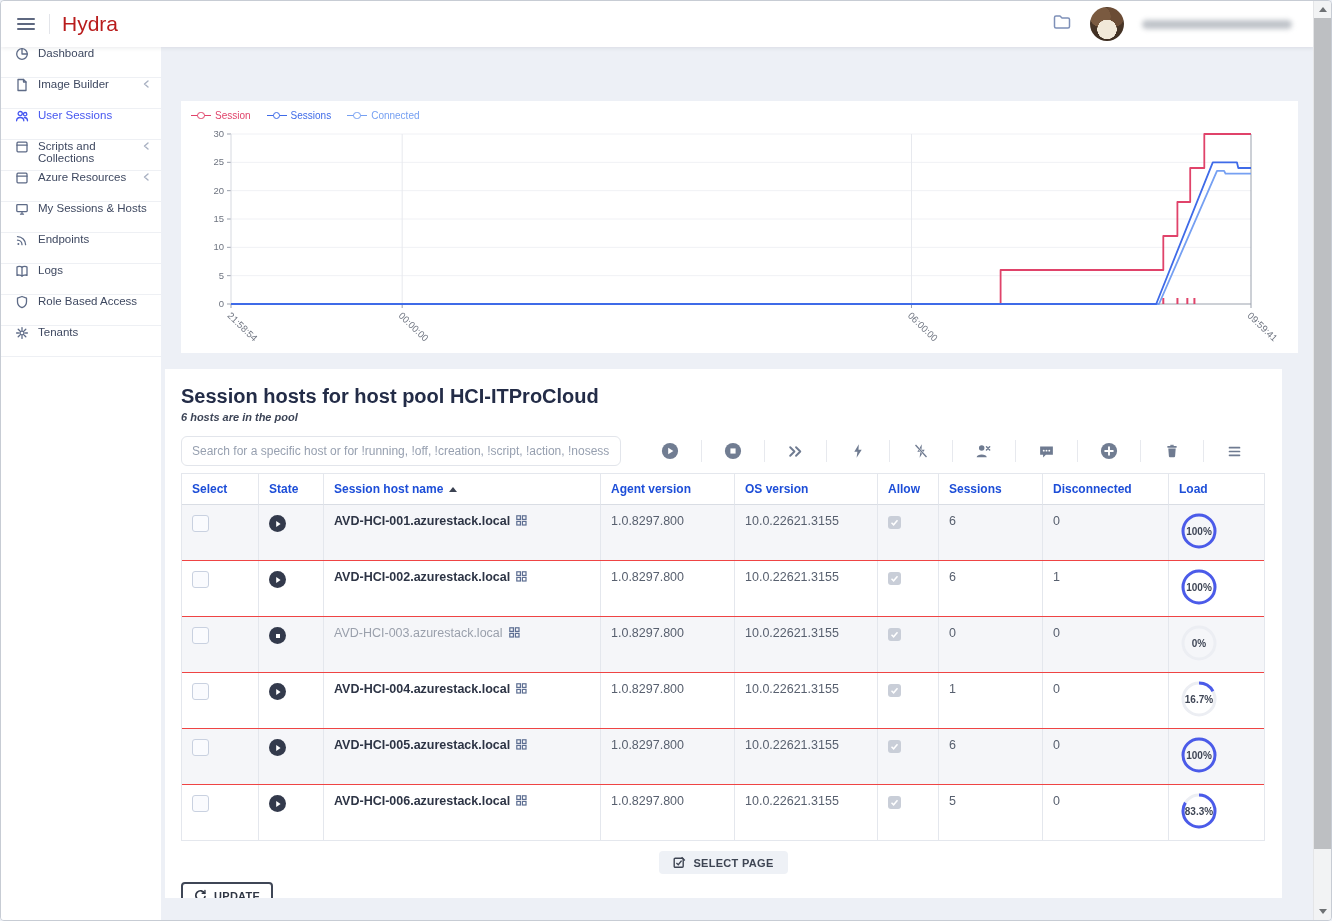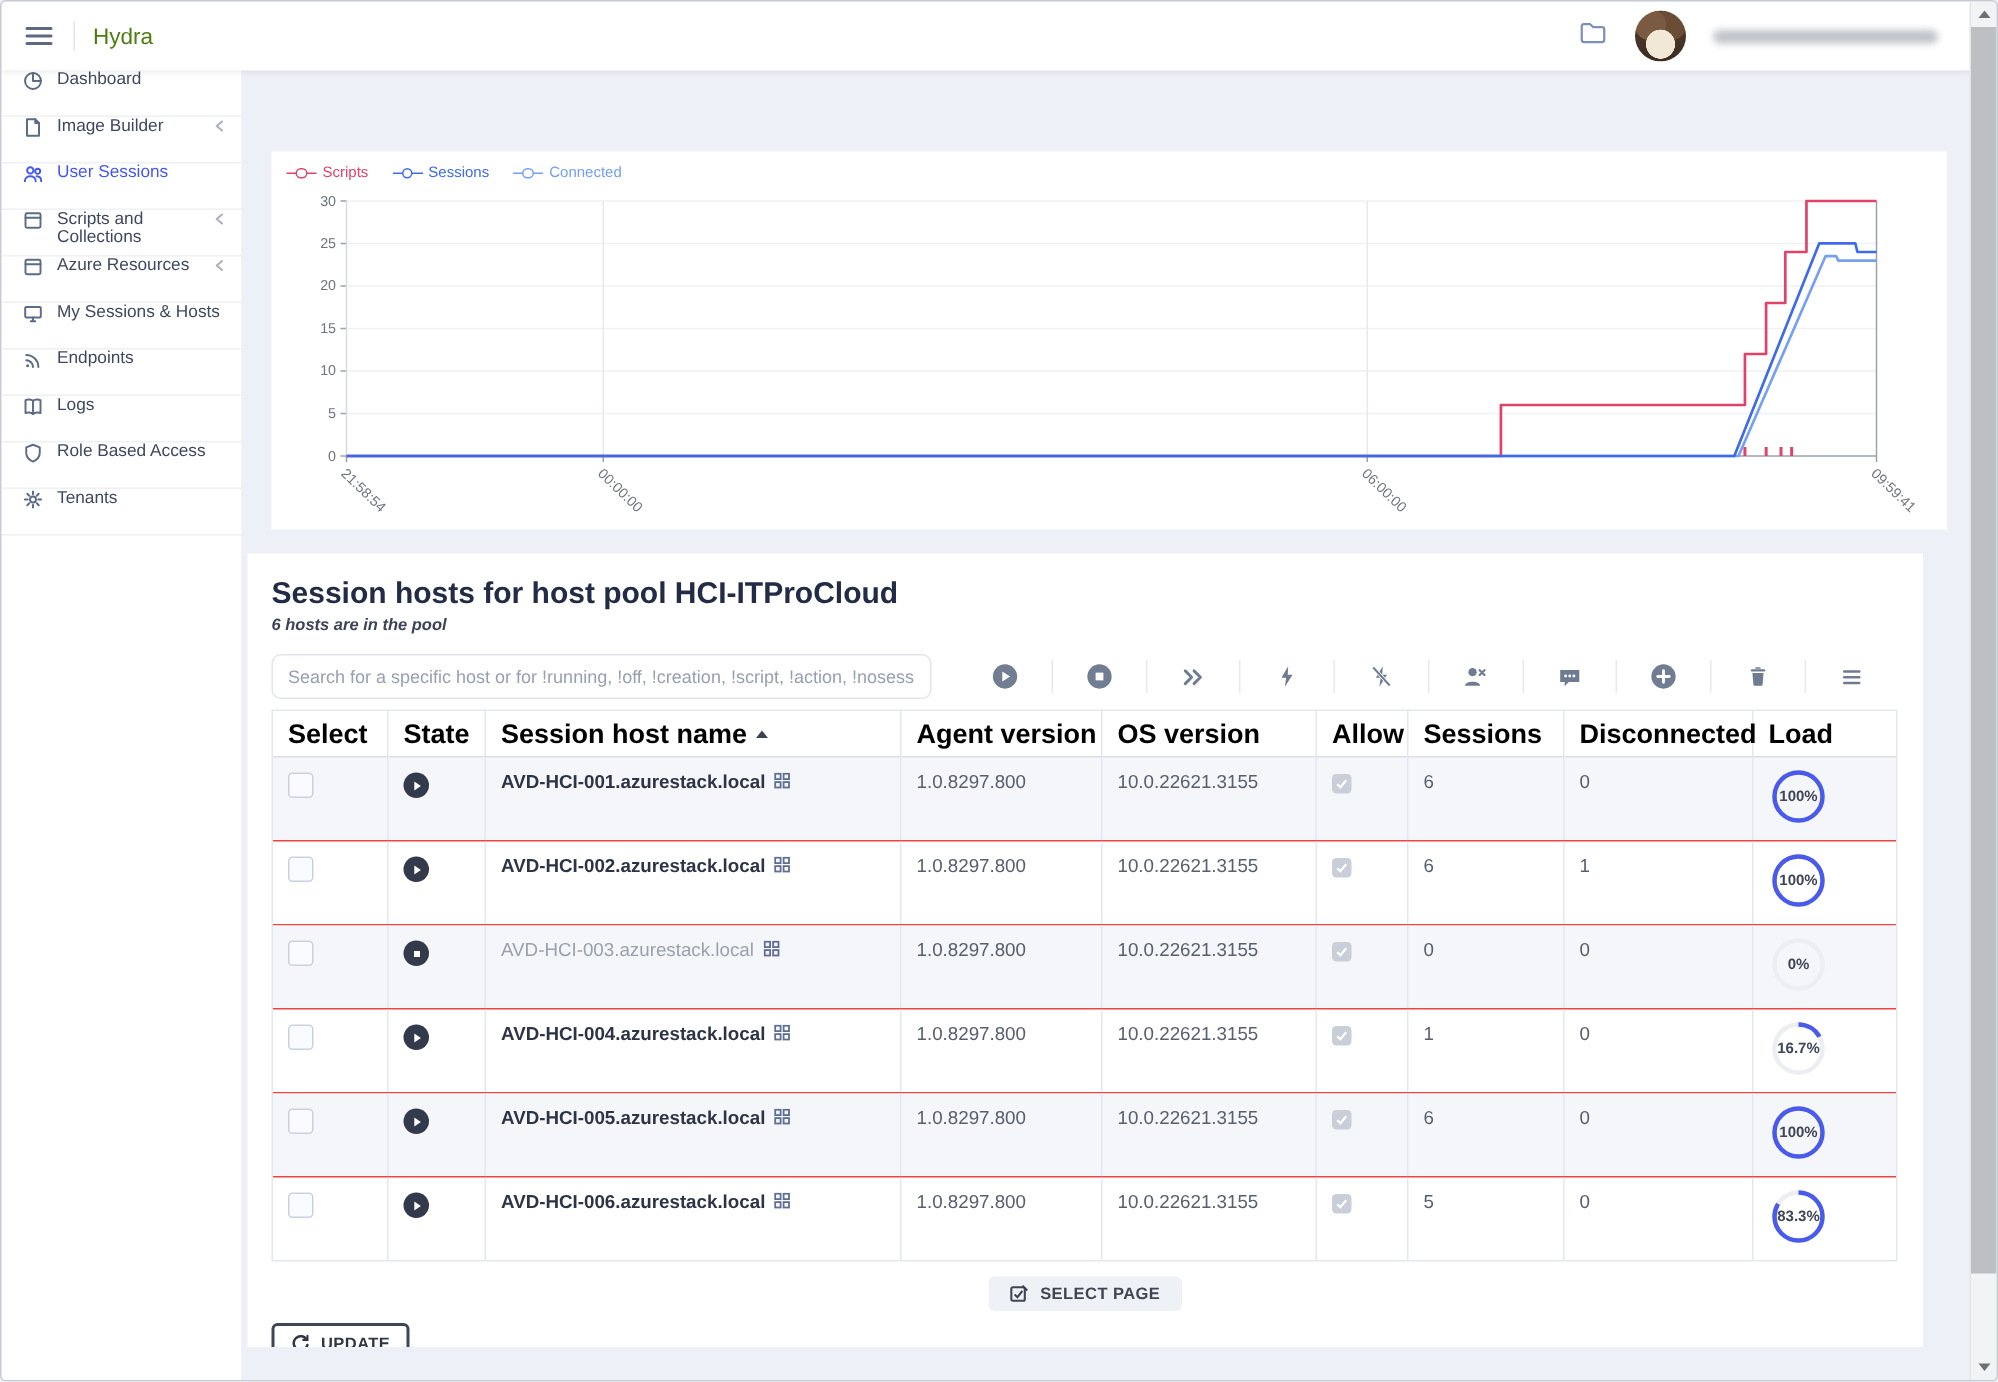--- a/index.html
+++ b/index.html
@@ -4,21 +4,21 @@
 <style>
   html,body{margin:0;padding:0;overflow:hidden;}
   body{width:1332px;height:921px;position:relative;font-family:"Liberation Sans",sans-serif;background:#edf0f6;}
   .page{position:absolute;inset:0;border:1px solid #c7ccd4;border-radius:4px;overflow:hidden;background:#edf0f6;}
 
   
   .topbar{position:absolute;left:0;top:0;right:17px;height:46px;background:#fff;box-shadow:0 1px 4px rgba(40,50,70,.10);display:flex;align-items:center;z-index:6;}
   .burger{margin-left:16px;width:18px;cursor:pointer;}
   .burger span{display:block;height:2px;background:#5e6880;border-radius:1px;margin:3px 0;}
   .tb-div{width:1px;height:20px;background:#e3e5ea;margin:0 12px 0 14px;}
-  .app-title{font-size:15px;color:#4d7c0f;font-weight:500;}
+  .app-title{font-size:21px;color:#b91c1c;font-weight:500;}
   .tb-right{margin-left:auto;display:flex;align-items:center;gap:18px;padding-right:22px;}
   .avatar{width:34px;height:34px;border-radius:50%;background:radial-gradient(circle at 50% 66%,#f1e8d8 0 34%,transparent 35%),radial-gradient(circle at 30% 28%,#7a5a40 0 30%,transparent 31%),radial-gradient(circle at 70% 28%,#6b4c35 0 30%,transparent 31%),linear-gradient(#55402e,#3c2c20);cursor:pointer;}
   .email-blur{width:150px;height:9px;border-radius:5px;background:#bfc3c9;filter:blur(2.5px);}
 
   
   .sb{position:absolute;right:0;top:0;bottom:0;width:17px;background:#f2f3f4;border-left:1px solid #e4e5e7;z-index:10;}
   .sb-btn{height:17px;display:flex;align-items:center;justify-content:center;cursor:pointer;}
   .sb-btn.down{position:absolute;bottom:0;left:0;right:0;}
   .tri-up{width:0;height:0;border-left:4px solid transparent;border-right:4px solid transparent;border-bottom:5px solid #6e7174;}
   .tri-down{width:0;height:0;border-left:4px solid transparent;border-right:4px solid transparent;border-top:5px solid #6e7174;}
@@ -53,21 +53,21 @@
 
   .controls{margin-top:12px;display:flex;align-items:center;height:32px;}
   .search{width:440px;height:30px;border:1px solid #e2e5eb;border-radius:6px;padding:0 10px;font-size:12px;color:#333;outline:none;box-sizing:border-box;font-family:"Liberation Sans",sans-serif;}
   .search::placeholder{color:#97a0b0;}
   .tools{flex:1;display:flex;align-items:center;justify-content:space-evenly;margin-left:18px;}
   .tool{width:26px;height:26px;display:flex;align-items:center;justify-content:center;cursor:pointer;}
   .vdiv{width:1px;height:22px;background:#e7e9ee;}
 
   .grid-row{display:grid;grid-template-columns:77px 65px 277px 134px 143px 61px 104px 126px 95px;}
   .table{margin-top:6px;border:1px solid #e4e7ed;width:1082px;}
-  .th{height:30px;display:flex;align-items:center;padding-left:10px;font-size:18px;font-weight:700;color:#000000;border-bottom:1px solid #d9dde4;cursor:pointer;}
+  .th{height:30px;display:flex;align-items:center;padding-left:10px;font-size:12px;font-weight:700;color:#1d4ed8;border-bottom:1px solid #d9dde4;cursor:pointer;}
   .grid-row > *:not(:last-child){border-right:1px solid #e4e7ed;}
   .sort-asc{width:0;height:0;border-left:4px solid transparent;border-right:4px solid transparent;border-bottom:5px solid #3b4252;margin-left:6px;}
   .trow{height:55px;border-bottom:1px solid #ef4444;}
   .trow.odd{background:#f5f6f9;}
   .trow:last-child{border-bottom:none;}
   .td{padding:9px 10px;font-size:12.5px;color:#58606f;display:flex;align-items:flex-start;box-sizing:border-box;}
   .checkbox{width:15px;height:15px;border:1px solid #c9d1e0;border-radius:3px;background:#fafbfe;cursor:pointer;margin-top:1px;}
   .state-ic{width:17px;height:17px;border-radius:50%;background:#333a4c;display:flex;align-items:center;justify-content:center;margin-top:1px;}
   .host{font-weight:700;color:#2d3445;cursor:pointer;}
   .trow.stopped .host{font-weight:400;color:#9aa0ac;}
@@ -189,21 +189,21 @@
       <span>Tenants</span>
     </div>
   </div>
 
   <div class="main">
 
     <div class="chart-card">
       <div class="legend">
         <div class="legend-item lc-cap">
             <span class="lmark"></span>
-            <span>Scripts</span>
+            <span>Session</span>
           </div>
         <div class="legend-item lc-ses">
             <span class="lmark"></span>
             <span>Sessions</span>
           </div>
         <div class="legend-item lc-con">
             <span class="lmark"></span>
             <span>Connected</span>
           </div>
       </div>

